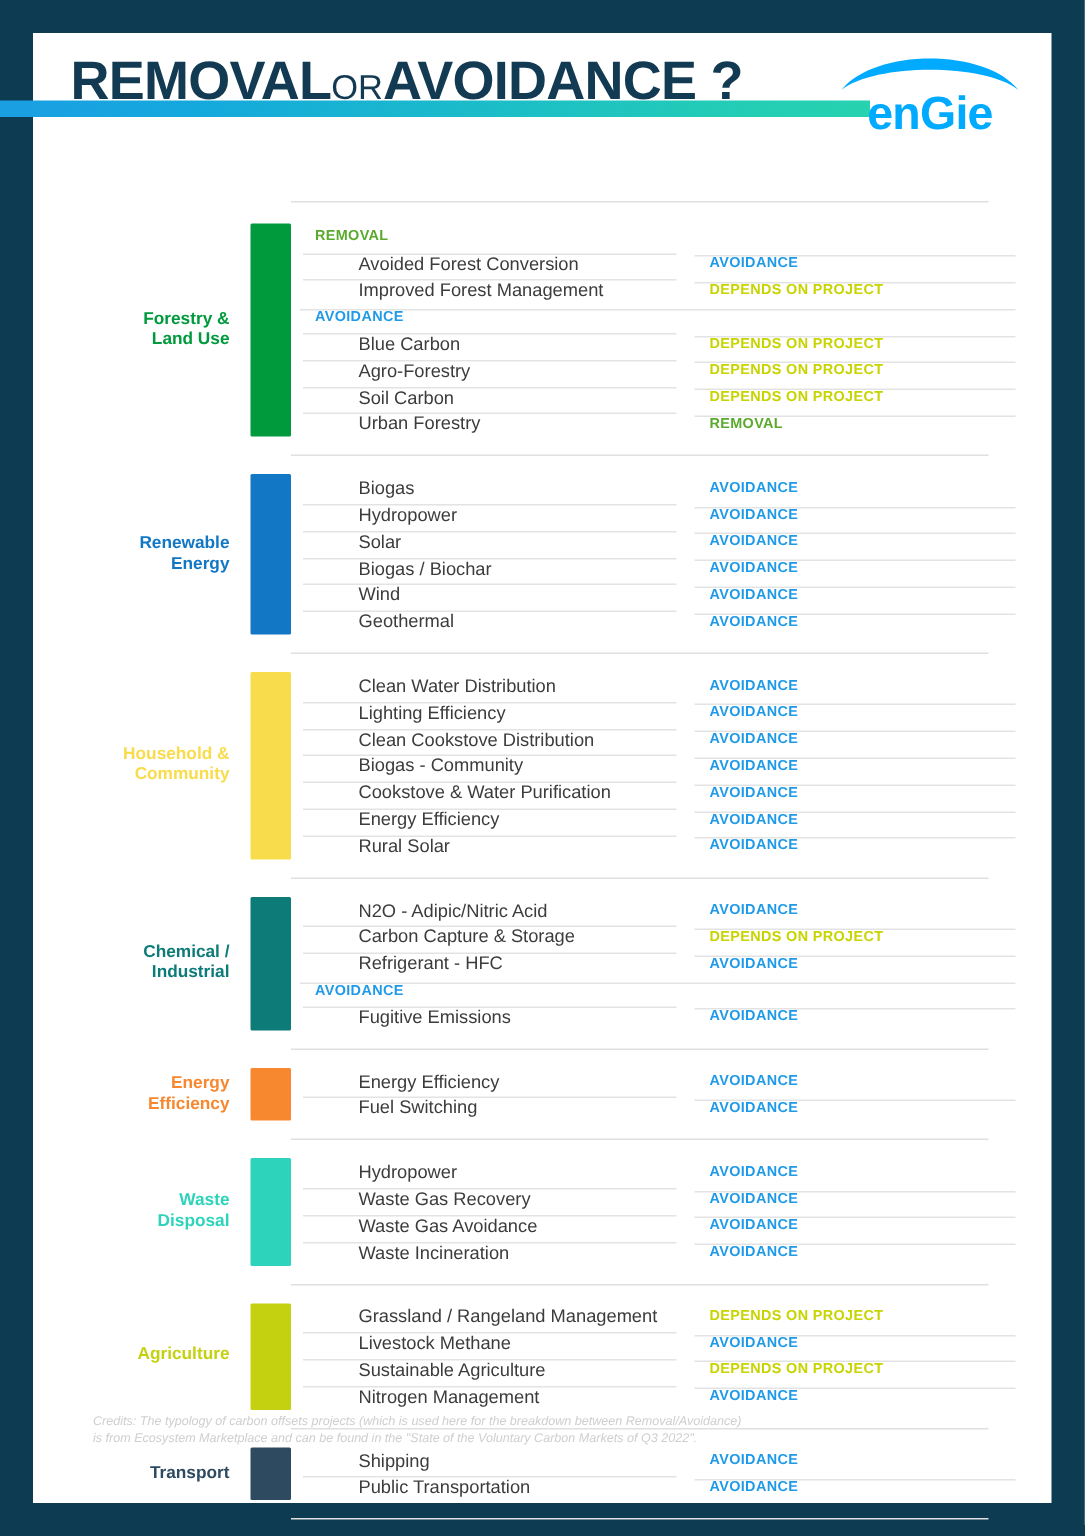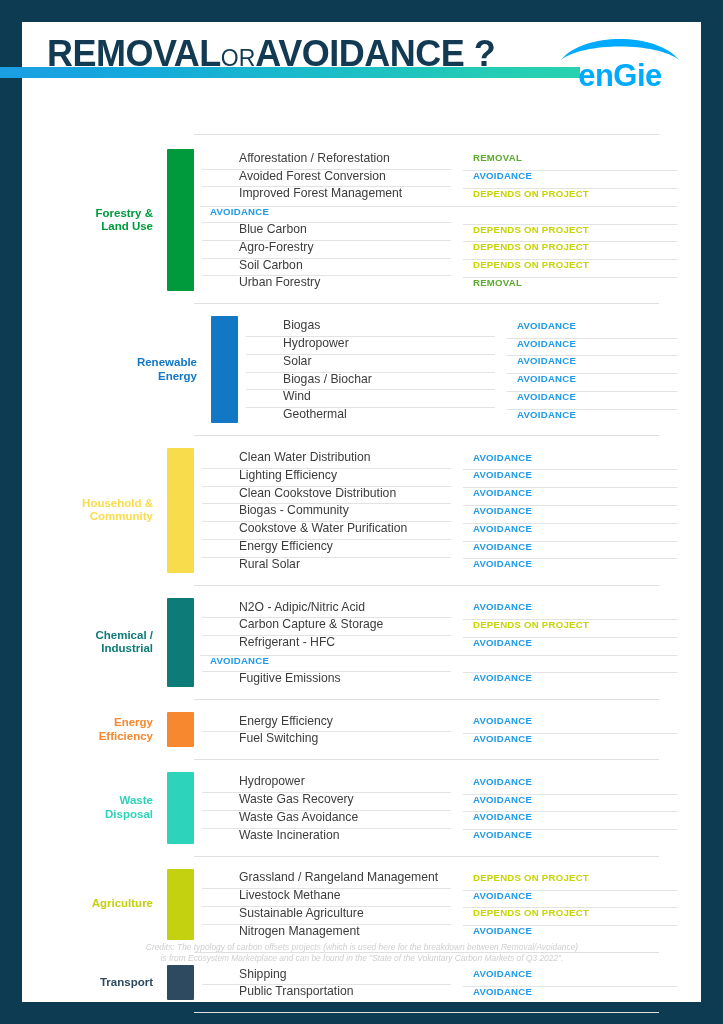--- a/index.html
+++ b/index.html
@@ -169,21 +169,21 @@
     right: 42px;
     height: 1px;
     background: #e0e0e0;
   }
 
   
   #credits {
     position: absolute;
     left: 40px; top: 920px;
     width: 600px;
-    text-align: center;
+    text-align: left;
     font-size: 8.4px;
     line-height: 11px;
     font-style: italic;
     color: #cfcfcf;
   }
 </style>
 </head>
 <body>
 
 <div id="poster">
@@ -205,21 +205,20 @@
     </div>
 
     <div id="table">
         <div class="sec-rule" style="position: relative; left: 172px; width: 465px; margin-bottom: 14px;"></div>
         <div class="section">
           <div class="sec-label" style="color: rgb(0, 154, 61);">Forestry &amp;
 Land Use</div>
           <div class="sec-bar" style="background: rgb(0, 154, 61);"></div>
           <div class="rows">
             <div class="row">
-              <div class="row-name">Afforestation / Reforestation</div>
               <div class="row-status" style="color: rgb(90, 171, 45);">REMOVAL</div>
             </div>
             <div class="row">
               <div class="row-name">Avoided Forest Conversion</div>
               <div class="row-status" style="color: rgb(31, 154, 232);">AVOIDANCE</div>
             </div>
             <div class="row">
               <div class="row-name">Improved Forest Management</div>
               <div class="row-status" style="color: rgb(200, 212, 0);">DEPENDS ON PROJECT</div>
             </div>
@@ -239,21 +238,21 @@
               <div class="row-status" style="color: rgb(200, 212, 0);">DEPENDS ON PROJECT</div>
             </div>
             <div class="row">
               <div class="row-name">Urban Forestry</div>
               <div class="row-status" style="color: rgb(90, 171, 45);">REMOVAL</div>
             </div>
           </div>
         </div>
         <div class="sec-rule" style="position: relative; left: 172px; width: 465px; margin-bottom: 12px; margin-top: 12px;"></div>
         <div class="section">
-          <div class="sec-label" style="color: rgb(18, 119, 196); margin-left: 44px;">Renewable
+          <div class="sec-label" style="color: rgb(18, 119, 196);">Renewable
 Energy</div>
           <div class="sec-bar" style="background: rgb(18, 119, 196);"></div>
           <div class="rows">
             <div class="row">
               <div class="row-name">Biogas</div>
               <div class="row-status" style="color: rgb(31, 154, 232);">AVOIDANCE</div>
             </div>
             <div class="row">
               <div class="row-name">Hydropower</div>
               <div class="row-status" style="color: rgb(31, 154, 232);">AVOIDANCE</div>

